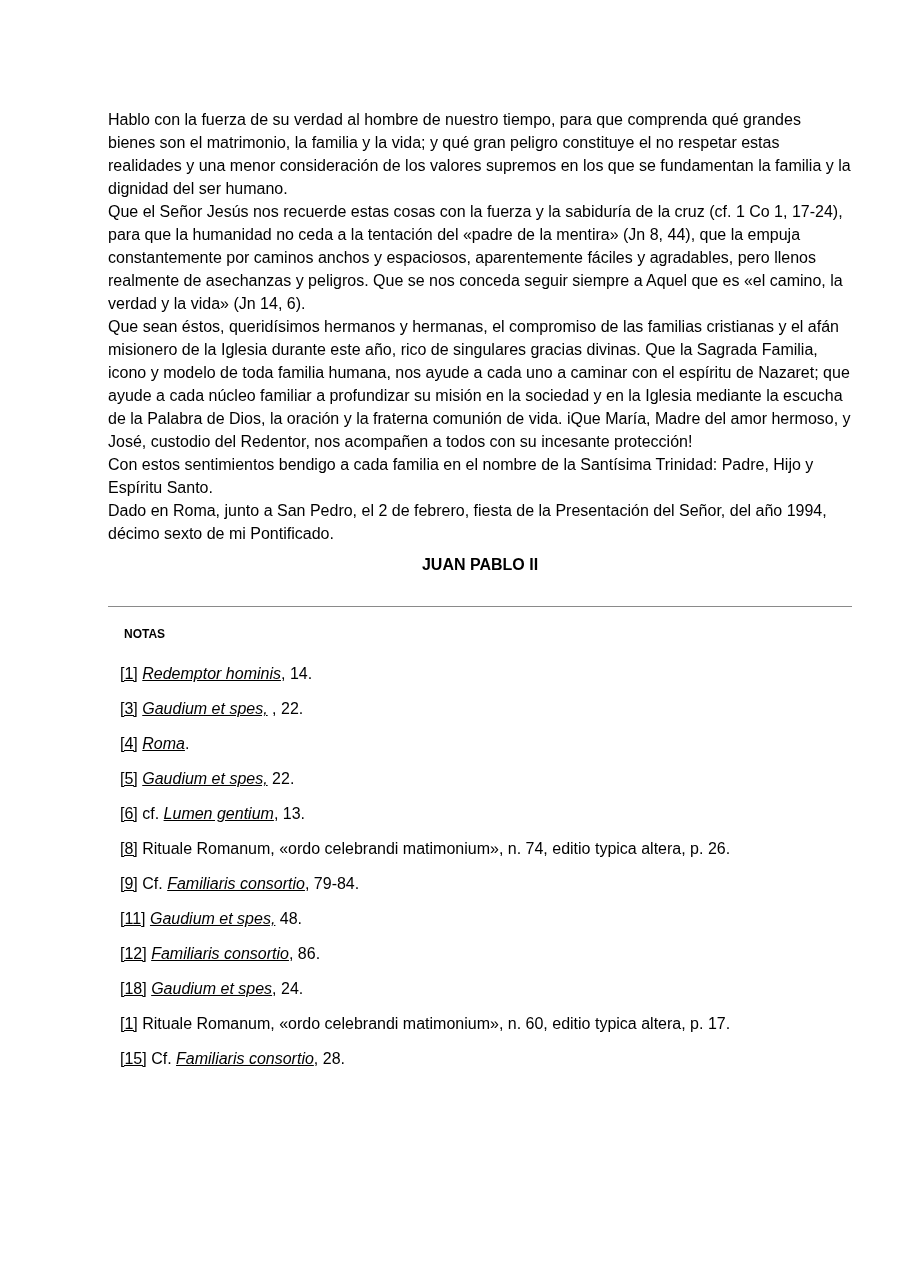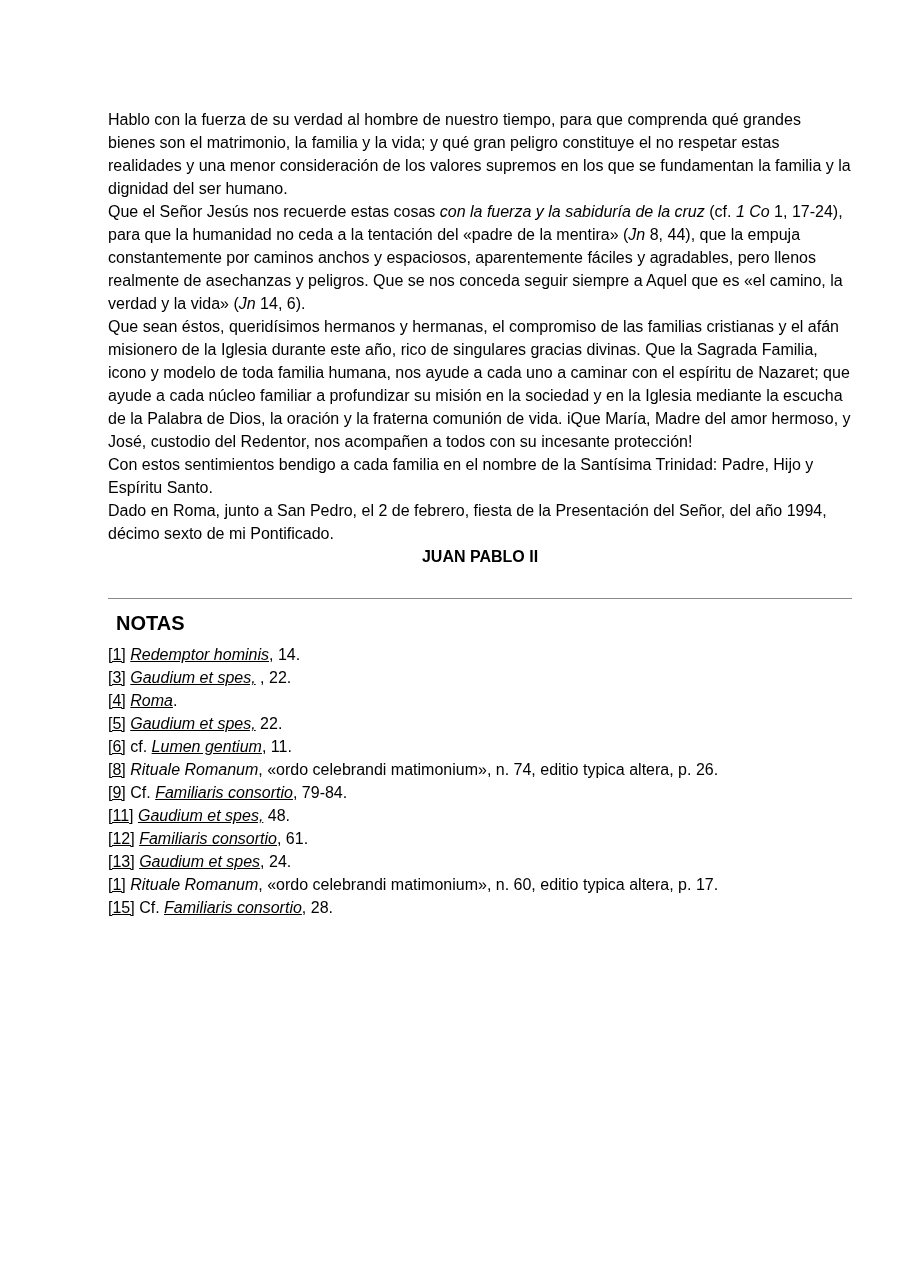--- a/index.html
+++ b/index.html
@@ -20,39 +20,39 @@
     box-sizing: border-box;
     width: 905px;
     height: 1280px;
     padding: 108px 53px 40px 108px;
   }
   .para {
     margin: 0;
     text-align: left;
   }
   .para.italic-para { }
-  .seg-italic { font-style: italic; }
+  .seg-italic { }
   .signature {
     text-align: center;
     font-weight: bold;
-    margin: 0;
+    margin: 8px;
   }
   hr.divider {
     border: none;
     border-top: 1px solid #8a8a8a;
     margin: 30px 0 13px 0;
     height: 0;
   }
   h2.notas-heading {
-    font-size: 20px;
+    font-size: 12px;
     line-height: 23px;
     font-weight: bold;
-    margin: 8px;
+    margin: 16px;
   }
-  .note { margin: 0; }
+  .note { margin: 12px; }
   a.note-marker, a.doc-link {
     color: #000000;
     text-decoration: underline;
     cursor: pointer;
   }
   a.doc-link { font-style: italic; }
 </style>
 </head>
 <body>
 
@@ -70,24 +70,24 @@
 
   <hr class="divider">
 
   <section>
     <h2 class="notas-heading">NOTAS</h2>
     <div id="notes-list">
         <div class="note"><a class="note-marker">[1]</a> <a class="doc-link">Redemptor hominis</a><span>, 14.</span></div>
         <div class="note"><a class="note-marker">[3]</a> <a class="doc-link">Gaudium et spes,</a><span> , 22.</span></div>
         <div class="note"><a class="note-marker">[4]</a> <a class="doc-link">Roma</a><span>.</span></div>
         <div class="note"><a class="note-marker">[5]</a> <a class="doc-link">Gaudium et spes,</a><span> 22.</span></div>
-        <div class="note"><a class="note-marker">[6]</a> <span>cf. </span><a class="doc-link">Lumen gentium</a><span>, 11.</span></div>
+        <div class="note"><a class="note-marker">[6]</a> <span>cf. </span><a class="doc-link">Lumen gentium</a><span>, 13.</span></div>
         <div class="note"><a class="note-marker">[8]</a> <span class="seg-italic">Rituale Romanum</span><span>, «ordo celebrandi matimonium», n. 74, editio typica altera, p. 26.</span></div>
         <div class="note"><a class="note-marker">[9]</a> <span>Cf. </span><a class="doc-link">Familiaris consortio</a><span>, 79-84.</span></div>
         <div class="note"><a class="note-marker">[11]</a> <a class="doc-link">Gaudium et spes,</a><span> 48.</span></div>
-        <div class="note"><a class="note-marker">[12]</a> <a class="doc-link">Familiaris consortio</a><span>, 61.</span></div>
-        <div class="note"><a class="note-marker">[13]</a> <a class="doc-link">Gaudium et spes</a><span>, 24.</span></div>
+        <div class="note"><a class="note-marker">[12]</a> <a class="doc-link">Familiaris consortio</a><span>, 86.</span></div>
+        <div class="note"><a class="note-marker">[18]</a> <a class="doc-link">Gaudium et spes</a><span>, 24.</span></div>
         <div class="note"><a class="note-marker">[1]</a> <span class="seg-italic">Rituale Romanum</span><span>, «ordo celebrandi matimonium», n. 60, editio typica altera, p. 17.</span></div>
         <div class="note"><a class="note-marker">[15]</a> <span>Cf. </span><a class="doc-link">Familiaris consortio</a><span>, 28.</span></div>
       </div>
   </section>
 
 </div>
 
 </body></html>

